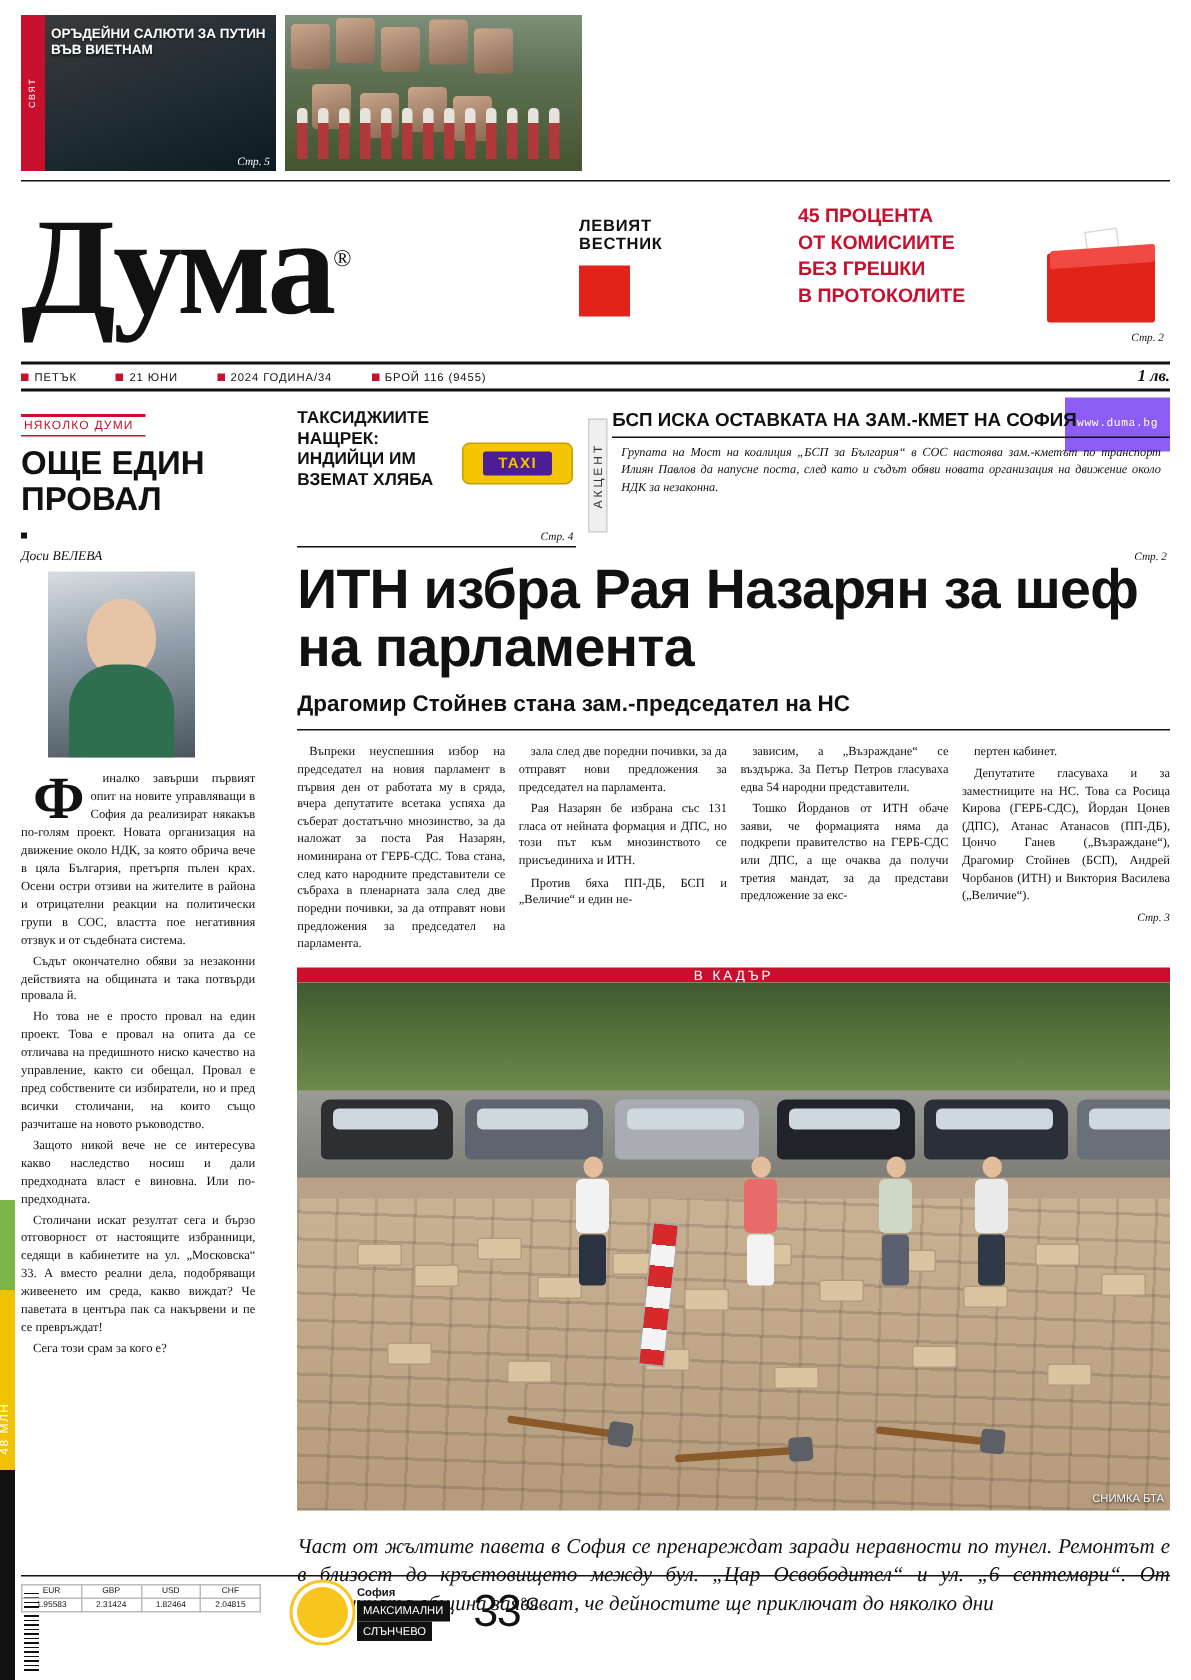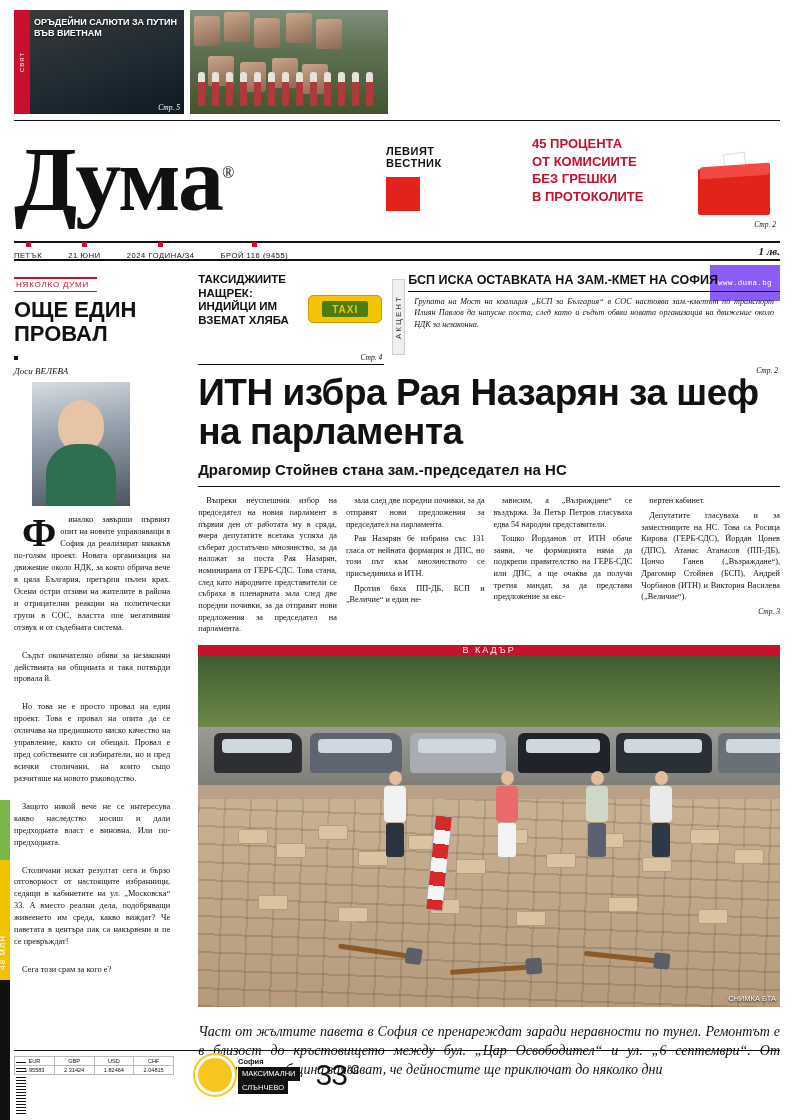--- a/index.html
+++ b/index.html
@@ -132,21 +132,21 @@
     background: #fff; border: 1px solid #ddd; transform: rotate(-8deg);
   }
   .mh-right .pg { position: absolute; right: 4px; bottom: -2px; font-size: 7.5px; font-style: italic; }
 
   
   .dateline {
     height: 20px; border-top: 2px solid #111; border-bottom: 2px solid #111;
     display: flex; align-items: center;
     font-family: "Liberation Sans", sans-serif; font-size: 7.5px; letter-spacing: .6px;
   }
-  .dateline .it { display: flex; align-items: center; gap: 4px; margin-right: 26px; flex-direction: column; }
+  .dateline .it { display: flex; align-items: center; gap: 4px; margin-right: 26px; }
   .dateline .sq { width: 5px; height: 5px; background: #c8102e; }
   .dateline .price {
     margin-left: auto; margin-right: 0;
     font-family: "Liberation Serif", serif; font-size: 11px; font-style: italic; font-weight: bold;
     letter-spacing: 0;
   }
   .siteurl {
     position: absolute; right: 14px; top: 265px;
     background: #8b5cf6; color: #fff; font-family: Liberation Mono, monospace;
     font-size: 7.5px; padding: 14px 8px; letter-spacing: .4px;
@@ -182,21 +182,21 @@
   }
   .author-photo::after {
     content: ""; position: absolute; left: 14px; top: 62px; width: 70px; height: 62px;
     border-radius: 30px 30px 0 0; background: #2f6f4f;
   }
   .drop { float: left; font-size: 40px; line-height: 30px; font-weight: bold; padding: 4px 4px 0 0; }
   .ltext p {
     font-size: 8.4px; line-height: 1.42; text-align: justify; text-indent: 8px;
     hyphens: auto;
   }
-  .ltext p + p { margin-top: 16px; }
+  .ltext p + p { margin-top: 2px; }
 
   
   .rail {
     position: absolute; left: 0; bottom: 0; width: 10px; height: 320px;
   }
   .rail i { display: block; width: 10px; }
   .rail .g { height: 60px; background: #7ab648; }
   .rail .y { height: 120px; background: #f2c200; }
   .rail .k { height: 140px; background: #111; }
   .rail-text {
@@ -218,21 +218,21 @@
   }
   .taxi-sign {
     position: absolute; right: 2px; top: 14px; width: 74px; height: 40px;
   }
   .taxi-sign .body {
     position: absolute; left: 0; top: 8px; width: 74px; height: 28px;
     background: #f5c400; border-radius: 5px; border: 1px solid #c79d00;
   }
   .taxi-sign .label {
     position: absolute; left: 14px; top: 14px; width: 46px; height: 16px;
-    background: #4d7c0f; color: #f5c400; font-family: "Liberation Sans", sans-serif;
+    background: #4c1d95; color: #f5c400; font-family: "Liberation Sans", sans-serif;
     font-size: 10px; font-weight: bold; letter-spacing: 1px;
     display: flex; align-items: center; justify-content: center; border-radius: 2px;
   }
   .taxi .pg { position: absolute; right: 2px; bottom: 2px; font-size: 7.5px; font-style: italic; }
 
   .accent-wrap { flex: 1; position: relative; padding-left: 16px; }
   .accent-tab {
     position: absolute; left: 0; top: 6px; bottom: 10px; width: 13px;
     background: #efefef; border: 1px solid #cfcfcf;
     writing-mode: vertical-rl; transform: rotate(180deg);

